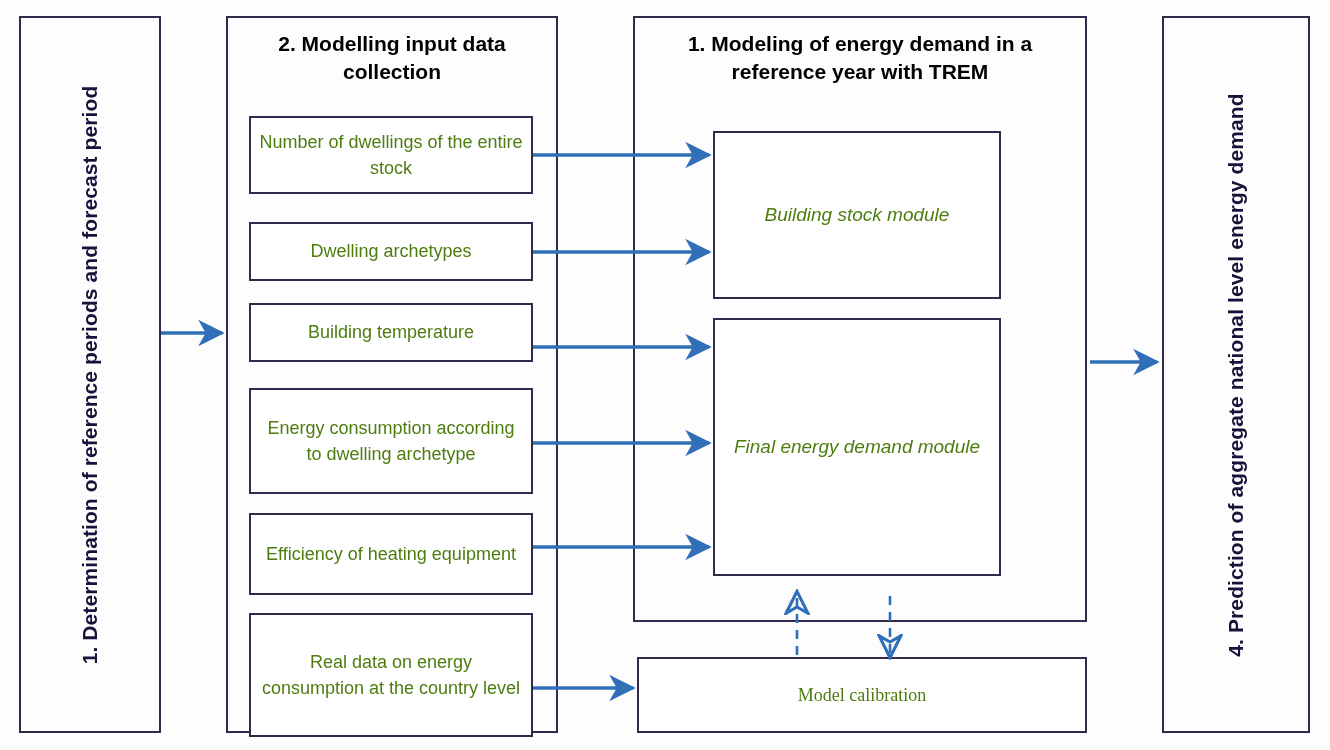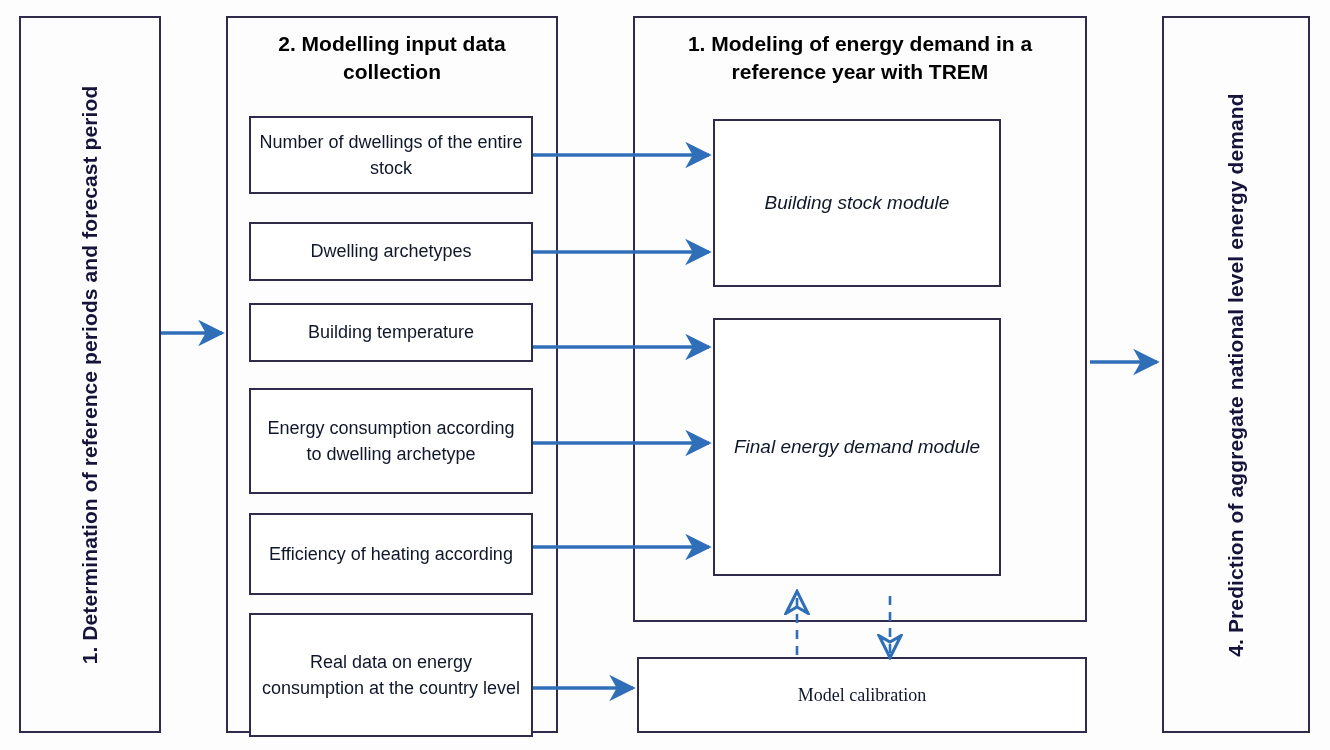--- a/index.html
+++ b/index.html
@@ -47,21 +47,21 @@
   .ibox{
     position:absolute;
     border:2px solid #312a4a;
     background:#ffffff;
     box-sizing:border-box;
     display:flex;
     align-items:center;
     justify-content:center;
     text-align:center;
     font-size:18px;
-    color:#0f172a;
+    color:#4d7c0f;
     line-height:1.45;
     padding:12px 8px;
   }
   .ibox.italic{font-style:italic;font-size:19px;}
 
   
   .arrow-svg{position:absolute;left:0;top:0;width:1330px;height:750px;pointer-events:none;}
 </style>
 </head>
 <body>
@@ -86,32 +86,32 @@
 
   <div class="ibox" style="left:249px;top:303px;width:284px;height:59px;">
     <span>Building temperature</span>
   </div>
 
   <div class="ibox" style="left:249px;top:388px;width:284px;height:106px;">
     <span>Energy consumption according to dwelling archetype</span>
   </div>
 
   <div class="ibox" style="left:249px;top:513px;width:284px;height:82px;">
-    <span>Efficiency of heating according</span>
+    <span>Efficiency of heating equipment</span>
   </div>
 
   <div class="ibox" style="left:249px;top:613px;width:284px;height:124px;">
     <span>Real data on energy consumption at the country level</span>
   </div>
 
   <div class="stage" style="left:633px;top:16px;width:454px;height:606px;">
     <div class="stage-head">1. Modeling of energy demand in a reference year with TREM</div>
   </div>
 
-  <div class="ibox italic" style="left:713px;top:119px;width:288px;height:168px;">
+  <div class="ibox italic" style="left:713px;top:131px;width:288px;height:168px;">
     <span>Building stock module</span>
   </div>
 
   <div class="ibox italic" style="left:713px;top:318px;width:288px;height:258px;">
     <span>Final energy demand module</span>
   </div>
 
   <div class="ibox" style="left:637px;top:657px;width:450px;height:76px;font-family:Liberation Serif, serif;">
     <span>Model calibration</span>
   </div>

